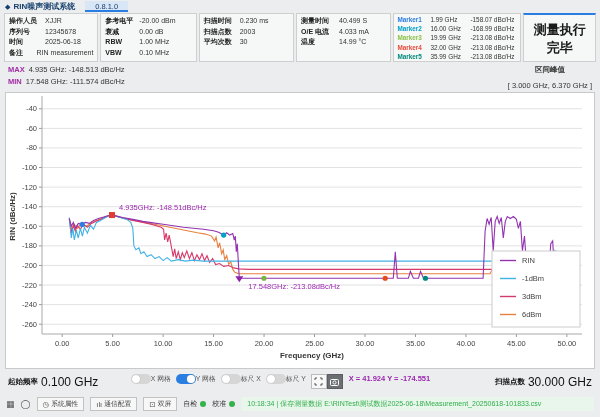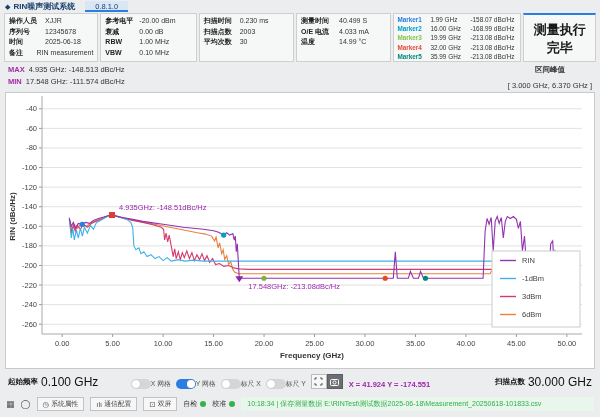--- a/index.html
+++ b/index.html
@@ -33,21 +33,21 @@
   .pr1{line-height:12px;font-size:7.5px;display:flex;align-items:center;justify-content:flex-end;gap:4px;flex-direction:column;}
   .prlab{font-weight:bold;}
   .magbtn{width:12px;height:11px;border:1px solid #bbb;background:#fbfbfb;display:inline-flex;align-items:center;justify-content:center;}
   .pr2{line-height:12px;font-size:7.5px;color:#333;}
   .chart{position:absolute;left:5px;top:92px;width:590px;height:277px;background:#fff;border:1px solid #c9c9c9;box-sizing:border-box;}
   .chart svg{display:block;}
   svg text{font-family:"Liberation Sans","DejaVu Sans",sans-serif;}
   .controls{position:absolute;left:0;top:371px;width:600px;height:21px;display:flex;align-items:center;padding:0 8px;box-sizing:border-box;white-space:nowrap;}
   .freqlab{font-weight:bold;font-size:7.5px;color:#111;}
   .freqval{font-size:12px;color:#111;margin-left:3px;}
-  .ctr{display:flex;align-items:flex-end;margin-left:auto;margin-right:auto;gap:0;}
+  .ctr{display:flex;align-items:flex-start;margin-left:auto;margin-right:auto;gap:0;}
   .toggle{width:20px;height:10px;border-radius:5px;background:#d6d6d6;position:relative;display:inline-block;}
   .toggle .knob{position:absolute;left:1px;top:1px;width:8px;height:8px;border-radius:50%;background:#fff;box-shadow:0 0 1px #999;}
   .toggle.on{background:#2a7de1;}
   .toggle.on .knob{left:11px;}
   .tlabel{color:#555;font-size:6.8px;margin-right:5px;}
   .iconbtn{width:14px;height:13px;border:1px solid #bbb;background:#f8f8f8;display:inline-flex;align-items:center;justify-content:center;}
   .iconbtn.dark{background:#6b6f73;border-color:#5a5e62;}
   .cursor{color:#9c27b0;font-weight:bold;font-size:7.5px;margin-left:6px;}
   .stopblock{margin-left:auto;}
   .statusbar{position:absolute;left:0;top:394px;width:600px;height:20px;display:flex;align-items:center;padding:0 6px;box-sizing:border-box;gap:6px;white-space:nowrap;}

